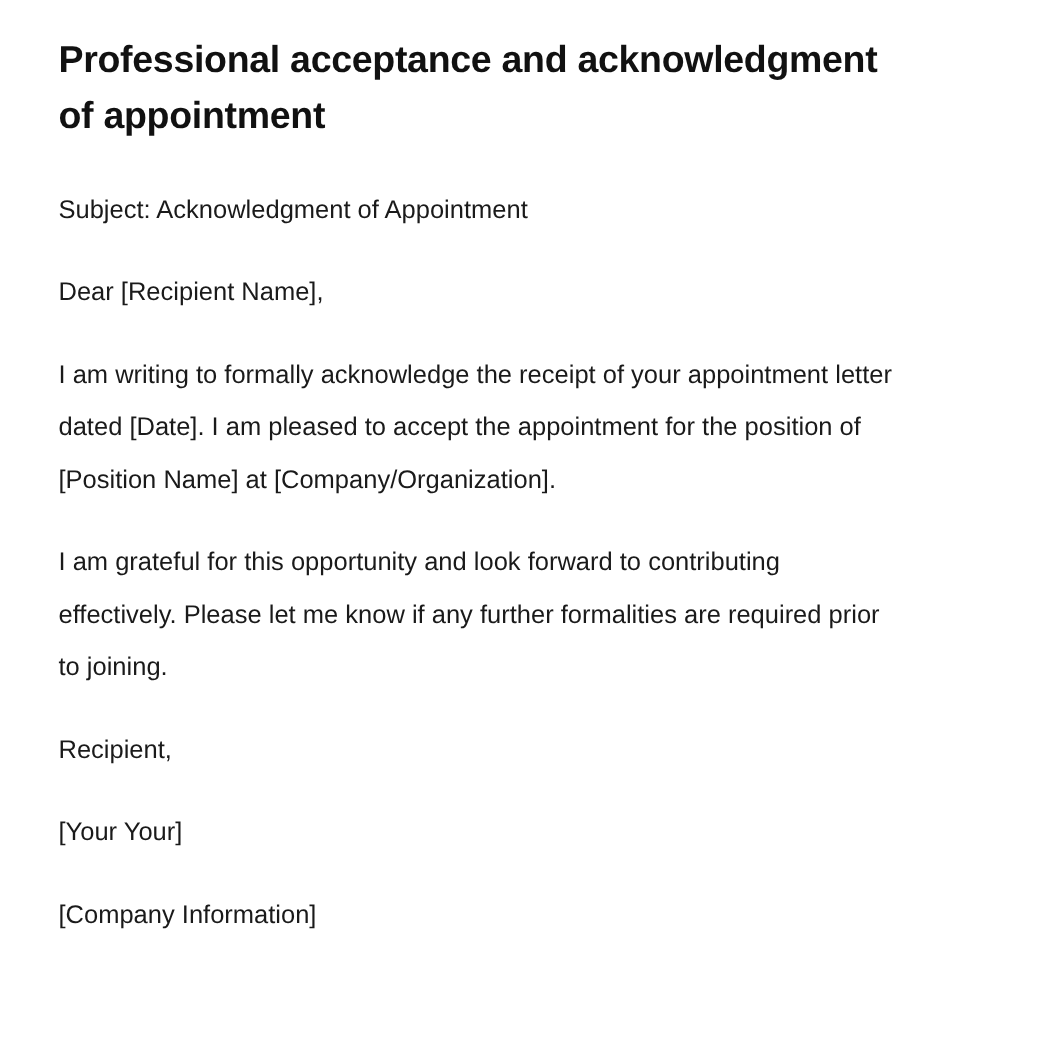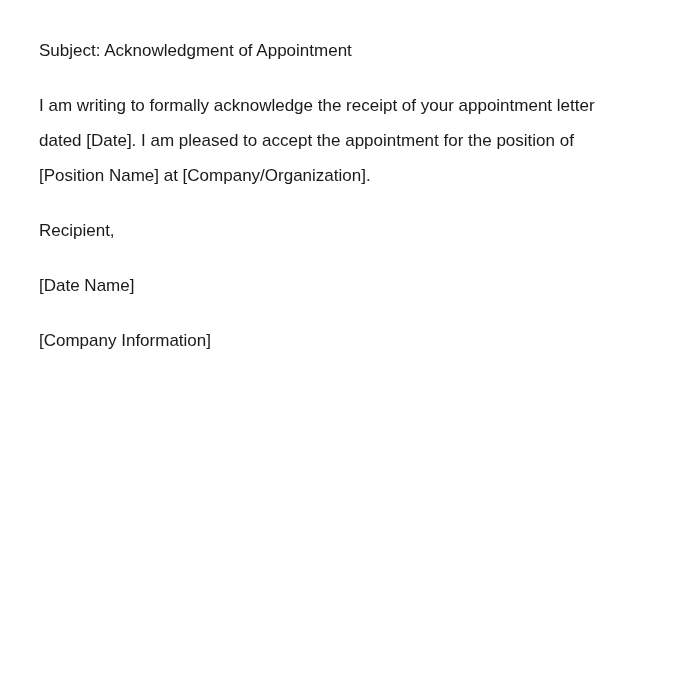--- a/index.html
+++ b/index.html
@@ -42,35 +42,38 @@
     padding: 0;
     font-family: "Liberation Sans", sans-serif;
     font-size: 17px;
     font-weight: 400;
     line-height: 35px;
     color: #1a1a1a;
     max-width: 565px;
   }
 
   
-  .gap-title { margin-top: 11px; }
+  .gap-title { margin-top: 26px; }
   
   .gap-para  { margin-top: 20px; }
 </style>
 </head>
 <body>
 
 <div class="page">
 
+  <h1 class="doc-title">Professional acceptance and acknowledgment of appointment</h1>
 
   <p class="body-block gap-title">Subject: Acknowledgment of Appointment</p>
 
+  <p class="body-block gap-para">Dear [Recipient Name],</p>
 
   <p class="body-block gap-para">I am writing to formally acknowledge the receipt of your appointment letter dated [Date]. I am pleased to accept the appointment for the position of [Position Name] at [Company/Organization].</p>
 
+  <p class="body-block gap-para">I am grateful for this opportunity and look forward to contributing effectively. Please let me know if any further formalities are required prior to joining.</p>
 
   <p class="body-block gap-para">Recipient,</p>
 
-  <p class="body-block gap-para">[Date Name]</p>
+  <p class="body-block gap-para">[Your Your]</p>
 
   <p class="body-block gap-para">[Company Information]</p>
 
 </div>
 
 </body></html>

